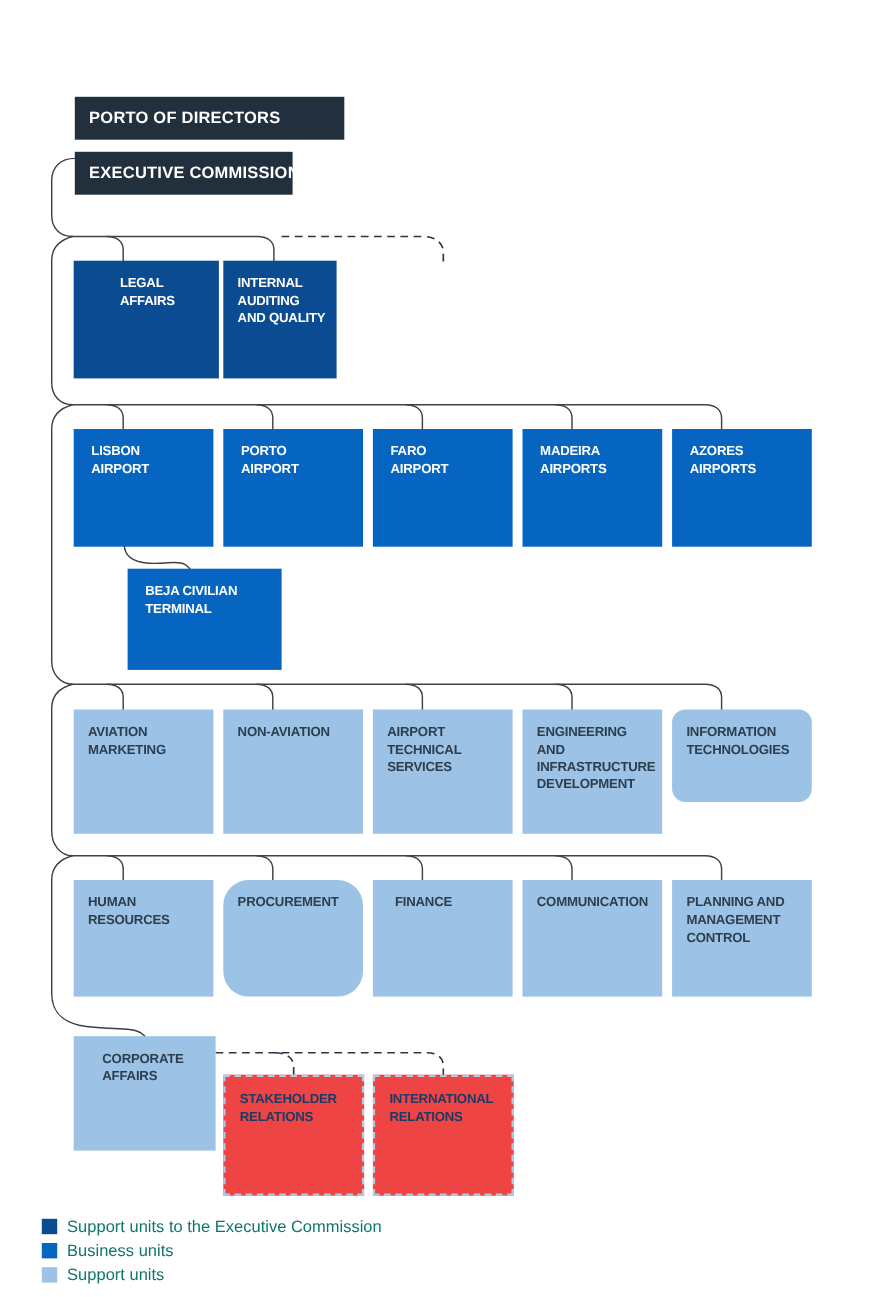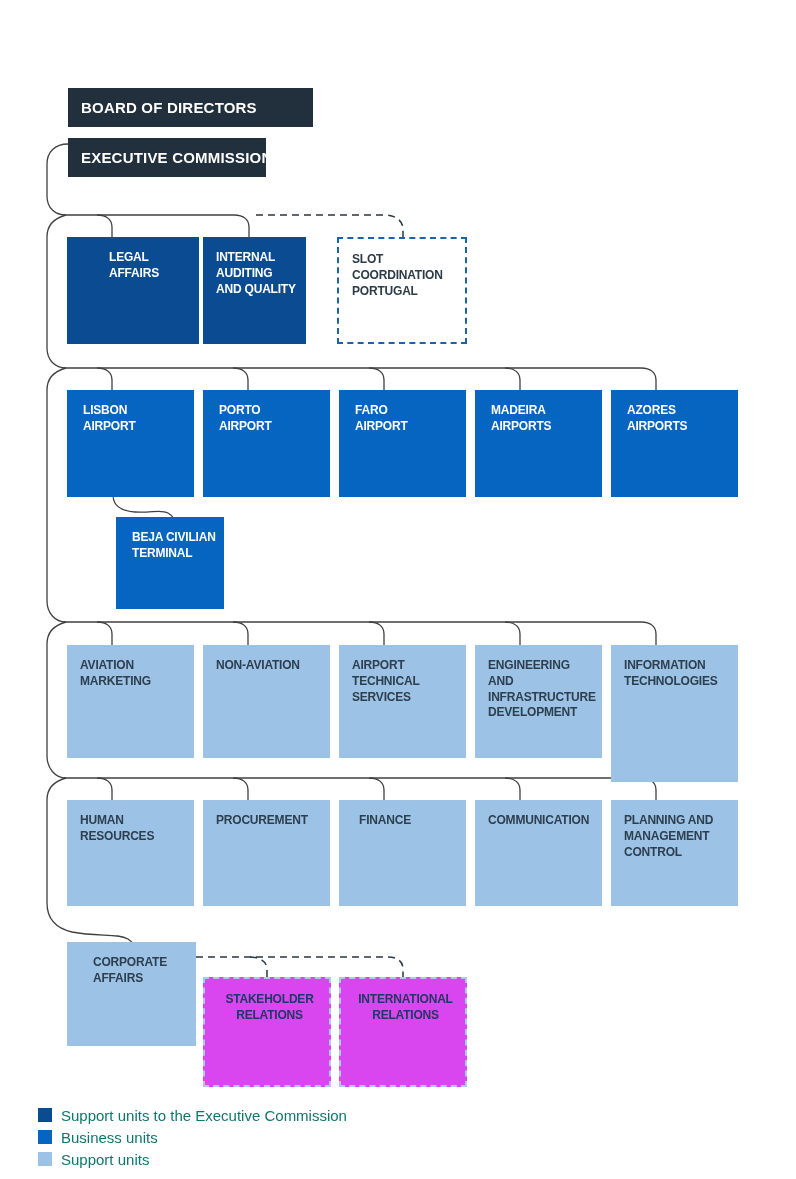--- a/index.html
+++ b/index.html
@@ -15,21 +15,21 @@
   }
   .hdr{
     position:absolute;z-index:1;box-sizing:border-box;background:#22303e;color:#ffffff;
     display:flex;align-items:center;padding-left:13px;
     font-weight:bold;font-size:15px;letter-spacing:0.2px;white-space:nowrap;
   }
   .darkblue{background:#0a4b92;color:#ffffff;}
   .blue{background:#0565c1;color:#ffffff;padding-left:16px;}
   .lightblue{background:#9cc2e5;color:#2d3e4e;}
   .slot{background:#ffffff;color:#2c3b46;border:2px dashed #1c61ab;}
-  .ghost{background:#d946ef;color:#1f3864;border:2px dashed #abcbe9;text-align:center;}
+  .ghost{background:#ef4444;color:#1f3864;border:2px dashed #abcbe9;}
   .legend{position:absolute;left:38px;top:1104px;z-index:1;}
   .legend-row{display:flex;align-items:center;height:22px;}
   .legend-swatch{width:14px;height:14px;margin-right:9px;flex:0 0 auto;}
   .legend-label{font-size:15px;color:#0f766e;white-space:nowrap;}
 </style>
 </head>
 <body>
 
 <div class="canvas">
 
@@ -64,62 +64,59 @@
     <path d="M 97 778 C 107 778 112 783 112 790 L 112 805" fill="none" stroke="#404040" stroke-width="1.3"></path>
     <path d="M 233 778 C 243 778 248 783 248 790 L 248 805" fill="none" stroke="#404040" stroke-width="1.3"></path>
     <path d="M 369 778 C 379 778 384 783 384 790 L 384 805" fill="none" stroke="#404040" stroke-width="1.3"></path>
     <path d="M 505 778 C 515 778 520 783 520 790 L 520 805" fill="none" stroke="#404040" stroke-width="1.3"></path>
 
     <path d="M 196 957 H 388 C 398 957 403 962 403 969 L 403 981" fill="none" stroke="#2a3642" stroke-width="1.5" stroke-dasharray="7 5"></path>
     <path d="M 250 957 C 260 957 267 962 267 969 L 267 981" fill="none" stroke="#2a3642" stroke-width="1.5" stroke-dasharray="7 5"></path>
   </svg>
 
   <div class="hdr" style="left:68px;top:88px;width:245px;height:39px;">
-    <span>BOARD OF DIRECTORS</span>
+    <span>PORTO OF DIRECTORS</span>
   </div>
   <div class="hdr" style="left:68px;top:138px;width:198px;height:39px;">
     <span>EXECUTIVE COMMISSION</span>
   </div>
 
   <div class="box darkblue" style="left:67px;top:237px;width:132px;height:107px;padding-left:42px;">LEGAL AFFAIRS</div>
   <div class="box darkblue" style="left:203px;top:237px;width:103px;height:107px;">INTERNAL
 AUDITING
 AND QUALITY</div>
-  <div class="box slot" style="left:337px;top:237px;width:130px;height:107px;">SLOT
-COORDINATION
-PORTUGAL</div>
 
   <div class="box blue" style="left:67px;top:390px;width:127px;height:107px;">LISBON
 AIRPORT</div>
   <div class="box blue" style="left:203px;top:390px;width:127px;height:107px;">PORTO
 AIRPORT</div>
   <div class="box blue" style="left:339px;top:390px;width:127px;height:107px;">FARO
 AIRPORT</div>
   <div class="box blue" style="left:475px;top:390px;width:127px;height:107px;">MADEIRA
 AIRPORTS</div>
   <div class="box blue" style="left:611px;top:390px;width:127px;height:107px;">AZORES
 AIRPORTS</div>
-  <div class="box blue" style="left:116px;top:517px;width:108px;height:92px;">BEJA CIVILIAN
+  <div class="box blue" style="left:116px;top:517px;width:140px;height:92px;">BEJA CIVILIAN
 TERMINAL</div>
 
   <div class="box lightblue" style="left:67px;top:645px;width:127px;height:113px;">AVIATION
 MARKETING</div>
   <div class="box lightblue" style="left:203px;top:645px;width:127px;height:113px;">NON-AVIATION</div>
   <div class="box lightblue" style="left:339px;top:645px;width:127px;height:113px;">AIRPORT
 TECHNICAL
 SERVICES</div>
   <div class="box lightblue" style="left:475px;top:645px;width:127px;height:113px;">ENGINEERING AND
 INFRASTRUCTURE
 DEVELOPMENT</div>
-  <div class="box lightblue" style="left:611px;top:645px;width:127px;height:137px;">INFORMATION
+  <div class="box lightblue" style="left:611px;top:645px;width:127px;height:84px;border-radius:12px;">INFORMATION
 TECHNOLOGIES</div>
 
   <div class="box lightblue" style="left:67px;top:800px;width:127px;height:106px;">HUMAN
 RESOURCES</div>
-  <div class="box lightblue" style="left:203px;top:800px;width:127px;height:106px;">PROCUREMENT</div>
+  <div class="box lightblue" style="left:203px;top:800px;width:127px;height:106px;border-radius:23px;">PROCUREMENT</div>
   <div class="box lightblue" style="left:339px;top:800px;width:127px;height:106px;padding-left:20px;">FINANCE</div>
   <div class="box lightblue" style="left:475px;top:800px;width:127px;height:106px;">COMMUNICATION</div>
   <div class="box lightblue" style="left:611px;top:800px;width:127px;height:106px;">PLANNING AND
 MANAGEMENT
 CONTROL</div>
 
   <div class="box lightblue" style="left:67px;top:942px;width:129px;height:104px;padding-left:26px;">CORPORATE
 AFFAIRS</div>
   <div class="box ghost" style="left:203px;top:977px;width:128px;height:110px;">STAKEHOLDER
 RELATIONS</div>

